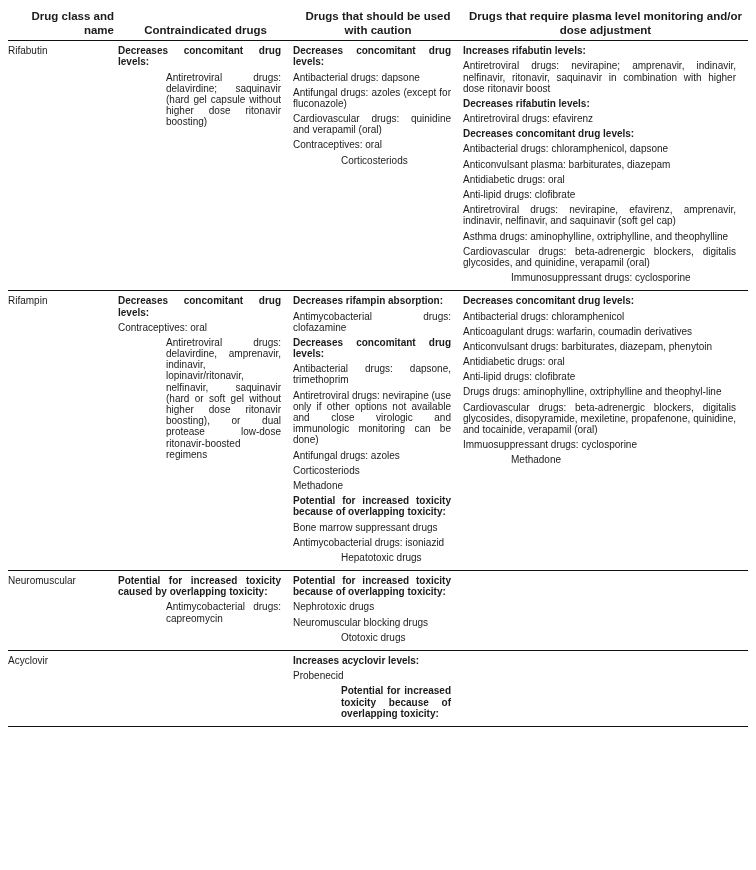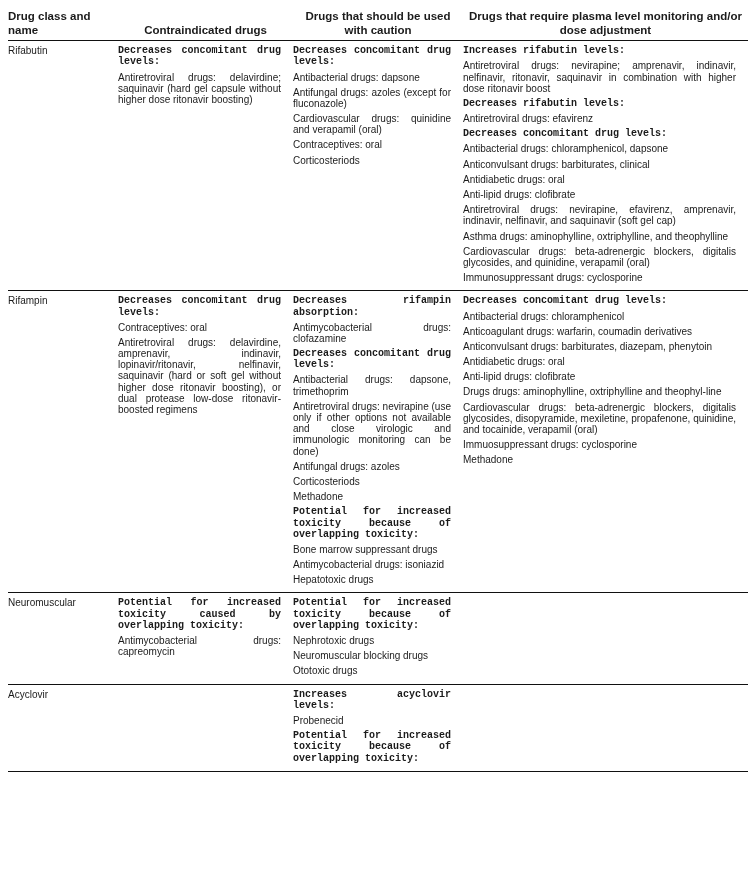--- a/index.html
+++ b/index.html
@@ -40,43 +40,43 @@
   thead th {
     font-size: 11.5px;
     font-weight: bold;
     vertical-align: bottom;
     text-align: center;
     padding: 4px 4px 3px 4px;
     line-height: 1.18;
     border-bottom: 1.5px solid #111;
   }
   thead th.first {
-    text-align: left;
+    text-align: right;
     padding-left: 0;
   }
   tr.section-row td {
     font-size: 11.5px;
     font-weight: bold;
     padding: 2px 0 2px 0;
     border-bottom: 1.5px solid #111;
   }
   tbody tr.drug-row { border-bottom: 1.5px solid #111; }
   tbody td {
     vertical-align: top;
     font-size: 10px;
     line-height: 1.12;
     padding: 4px 12px 7px 0;
   }
   tbody td.drug-name { padding-right: 4px; }
   tbody td p {
     margin: 0 0 4px 0;
     text-align: justify;
   }
-  tbody td p:last-child { margin-bottom: 0; }
-  tbody td p.b { font-weight: bold; font-family: Liberation Mono, monospace; }
+  tbody td p:last-child { margin-bottom: 0; margin-left: 48px; }
+  tbody td p.b { font-weight: bold; }
 </style>
 </head>
 <body>
 
 <div class="page">
 
   <table class="drug-table">
     <colgroup>
       <col class="c1">
         <col class="c2">
@@ -106,21 +106,21 @@
             <p class="">Contraceptives: oral</p>
             <p class="">Corticosteriods</p>
           </td>
           <td>
             <p class="b">Increases rifabutin levels:</p>
             <p class="">Antiretroviral drugs: nevirapine; amprenavir, indinavir, nelfinavir, ritonavir, saquinavir in combination with higher dose ritonavir boost</p>
             <p class="b">Decreases rifabutin levels:</p>
             <p class="">Antiretroviral drugs: efavirenz</p>
             <p class="b">Decreases concomitant drug levels:</p>
             <p class="">Antibacterial drugs: chloramphenicol, dapsone</p>
-            <p class="">Anticonvulsant drugs: barbiturates, clinical</p>
+            <p class="">Anticonvulsant plasma: barbiturates, diazepam</p>
             <p class="">Antidiabetic drugs: oral</p>
             <p class="">Anti-lipid drugs: clofibrate</p>
             <p class="">Antiretroviral drugs: nevirapine, efavirenz, amprenavir, indinavir, nelfinavir, and saquinavir (soft gel cap)</p>
             <p class="">Asthma drugs: aminophylline, oxtriphylline, and theophylline</p>
             <p class="">Cardiovascular drugs: beta-adrenergic blockers, digitalis glycosides, and quinidine, verapamil (oral)</p>
             <p class="">Immunosuppressant drugs: cyclosporine</p>
           </td>
         </tr>
         <tr class="drug-row">
           <td class="drug-name">Rifampin</td>

